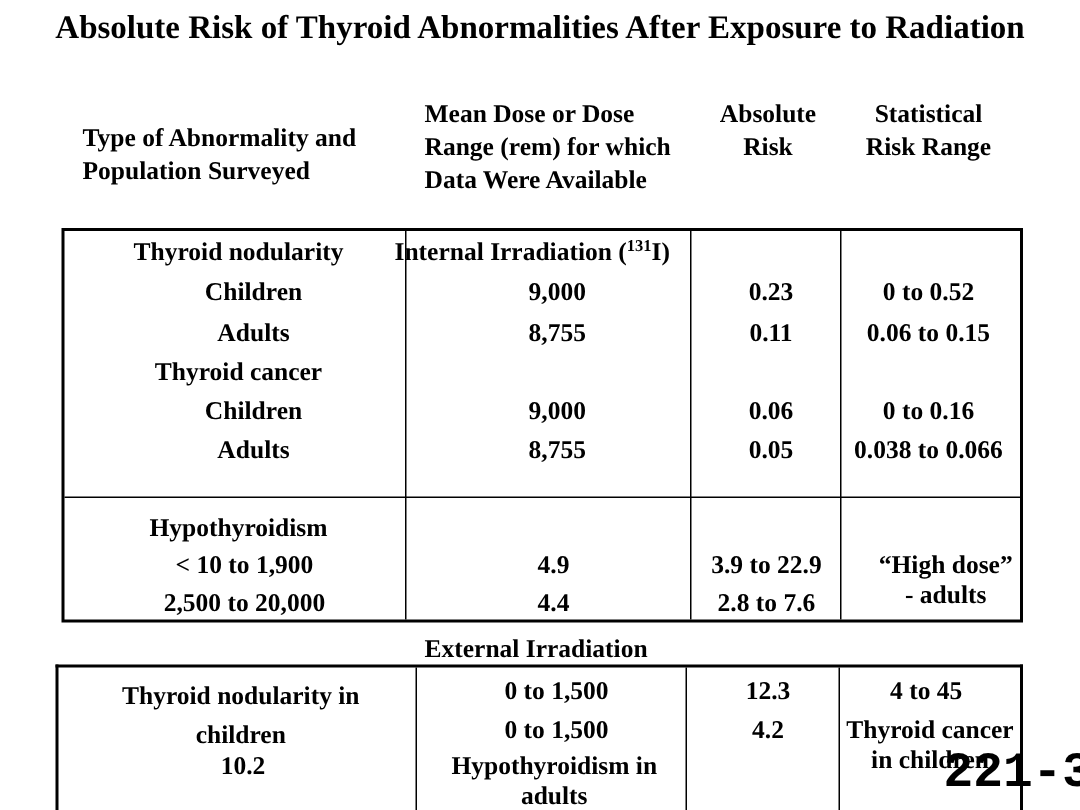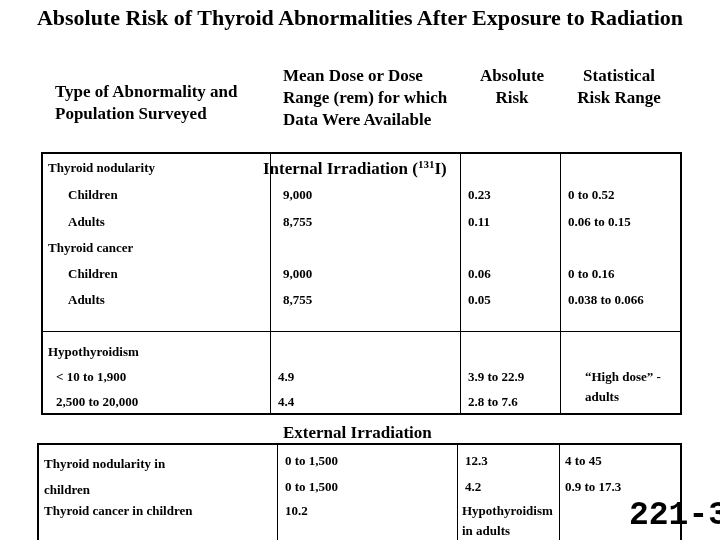--- a/index.html
+++ b/index.html
@@ -26,21 +26,21 @@
   .hline{position:absolute;left:0;right:0;height:1px;background:#000;}
   .grid{position:absolute;left:0;top:0;right:0;bottom:0;display:grid;}
   #t1 .grid{
     grid-template-columns:227px 190px 100px 116px;
     grid-template-rows:27px 27px 26px 26px 26px 52px 25px 25px 25px;
   }
   #t2 .grid{
     grid-template-columns:238px 180px 102px 117px;
     grid-template-rows:26px 24px 24px 30px;
   }
-  .c{font-size:13px;line-height:20px;padding-top:4px;padding-left:5px;overflow:visible;}
+  .c{font-size:17px;line-height:20px;padding-top:4px;padding-left:5px;overflow:visible;text-align:center;}
   .c.num{padding-left:13px;}
   .c.risk{padding-left:8px;}
   .c.rng{padding-left:8px;padding-right:6px;}
   .c.ind{padding-left:25px;}
   #t2 .c{padding-top:6px;line-height:20px;}
   #t2 .c.num{padding-left:8px;}
   #t2 .c.rng{padding-left:6px;}
   .span2{grid-row:1 / 3;white-space:pre-line;line-height:26px !important;}
   
   #internal-label{left:220px;top:4px;font-size:17px;white-space:nowrap;}
@@ -124,21 +124,20 @@
   <div class="vline" style="left:520px;"></div>
   <div class="grid">
     <div class="c span2">Thyroid nodularity in
 children</div>
     <div class="c num">0 to 1,500</div>
     <div class="c risk">12.3</div>
     <div class="c rng">4 to 45</div>
 
     <div class="c num">0 to 1,500</div>
     <div class="c risk">4.2</div>
-    <div class="c rng">0.9 to 17.3</div>
 
     <div class="c">Thyroid cancer in children</div>
     <div class="c risk">10.2</div>
 
     <div class="c">Hypothyroidism in adults</div>
     <div class="c num"></div>
     <div class="c risk"></div>
     <div class="c rng"></div>
   </div>
 </div>

